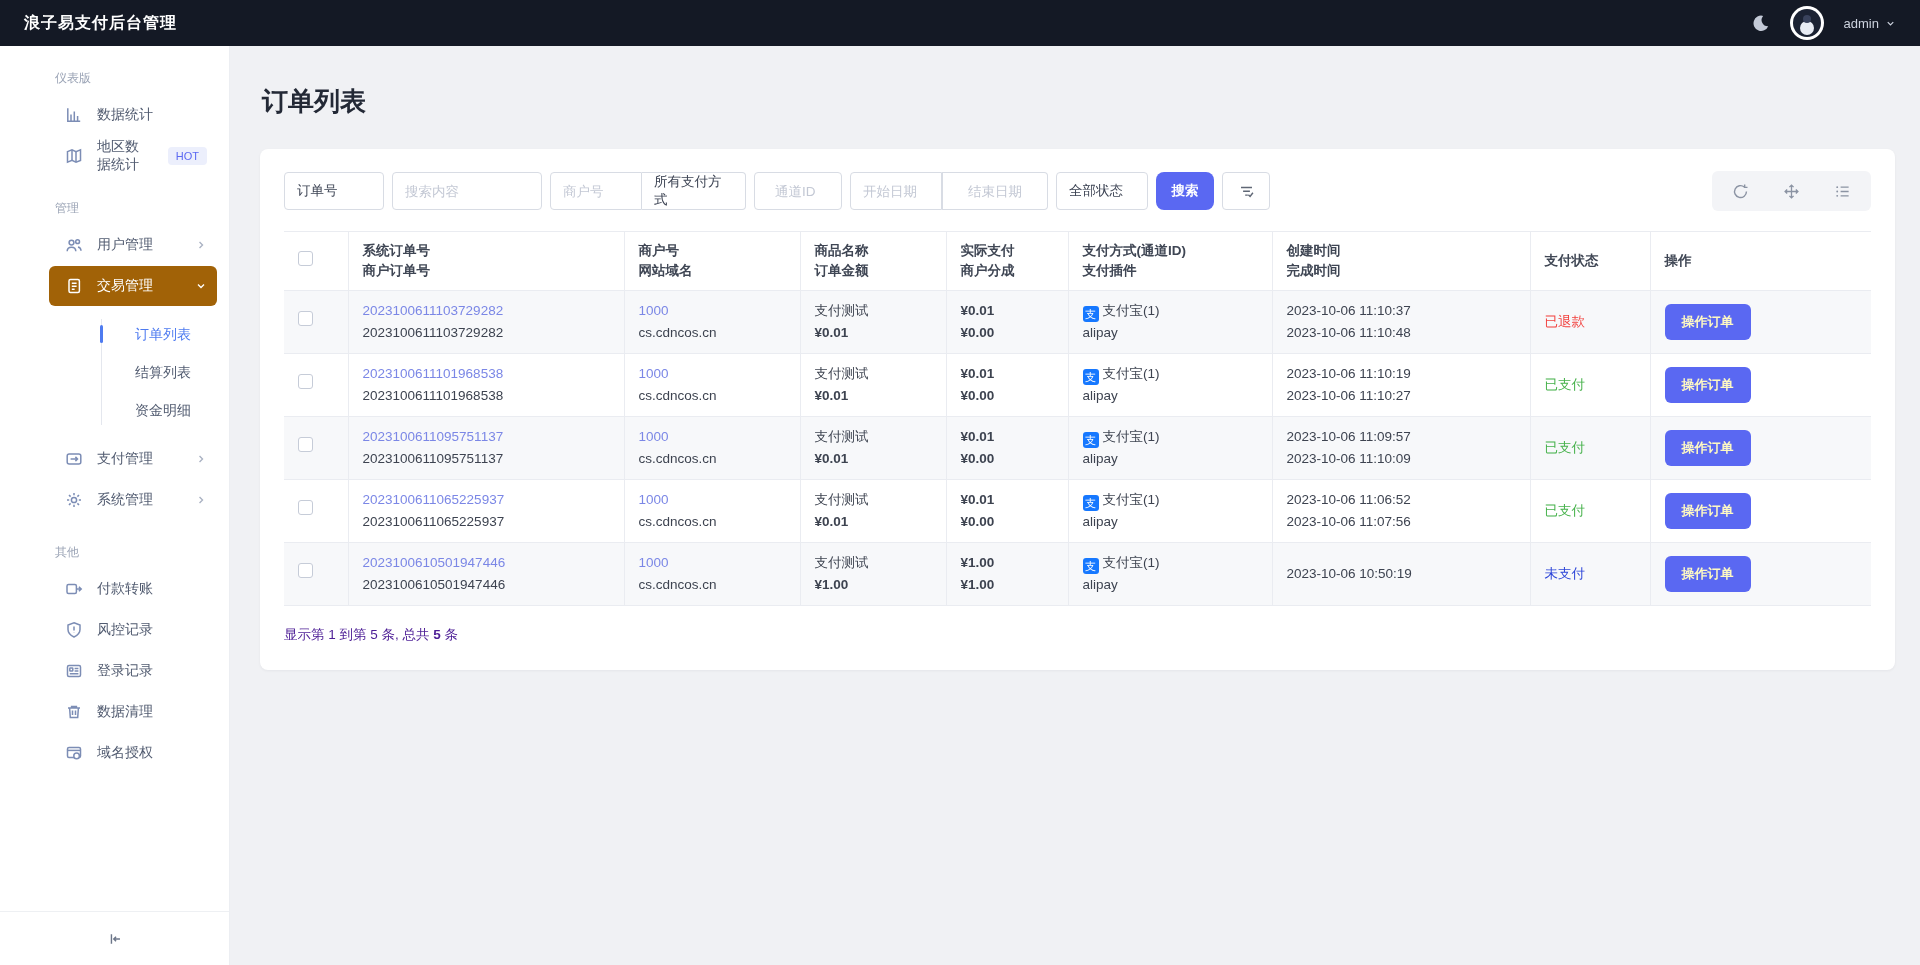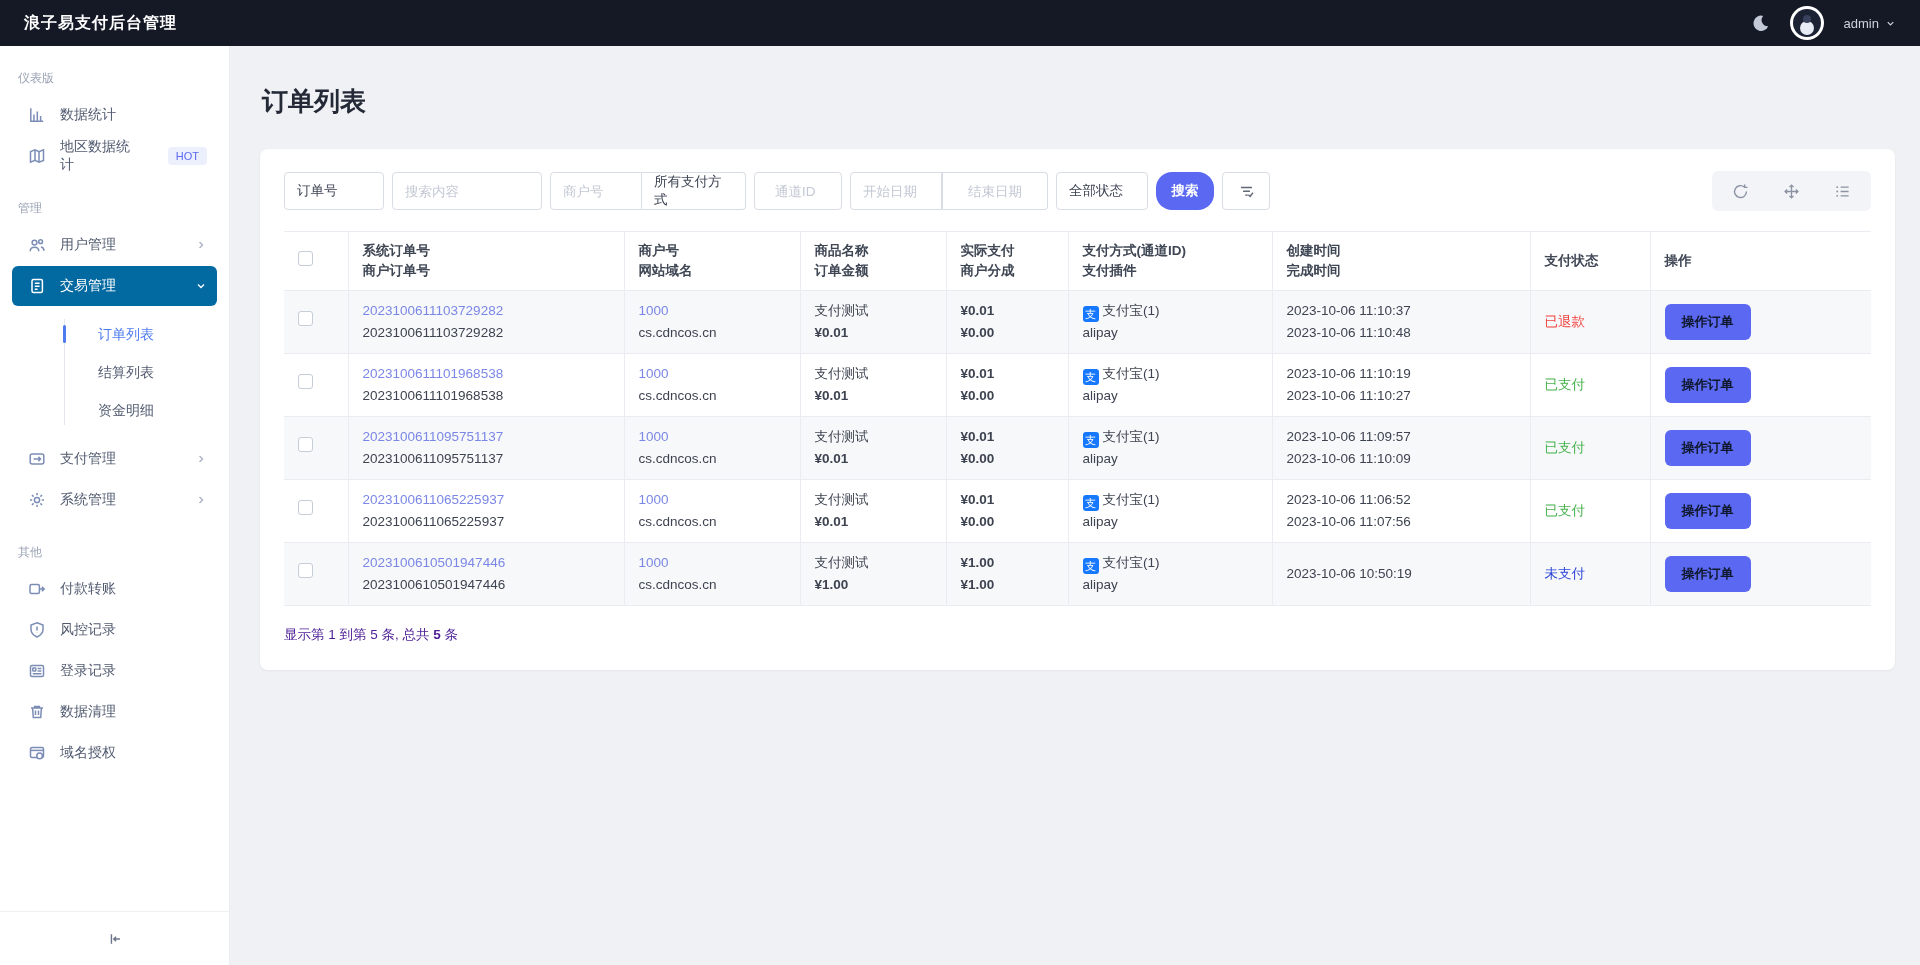--- a/index.html
+++ b/index.html
@@ -15,27 +15,27 @@
   .avatar-inner { width:28px; height:28px; border-radius:50%; background:#1b2233; position:relative; overflow:hidden; }
   .avatar-inner::after { content:''; position:absolute; left:7px; top:12px; width:14px; height:14px; border-radius:50%; background:#e8ecf4; }
   .avatar-inner::before { content:''; position:absolute; left:10px; top:6px; width:8px; height:8px; border-radius:50%; background:#3a4припи; background:#39425c; z-index:1; }
   .admin-wrap { display:flex; align-items:center; gap:6px; color:#ccd2de; font-size:13px; cursor:pointer; }
 
   
   .layout { display:flex; height:919px; }
 
   
   .sidebar { width:230px; background:#ffffff; border-right:1px solid #eceef2; display:flex; flex-direction:column; }
-  .sidebar-scroll { flex:1; overflow:hidden; }
+  .sidebar-scroll { flex:1; overflow:hidden;padding-left:37px; }
   .section-label { margin:24px 18px 8px; font-size:12px; color:#9aa3b5; }
   .nav-item { height:40px; margin:0 12px 1px; padding:0 10px 0 16px; display:flex; align-items:center; gap:14px;
       font-size:14px; color:#515b70; border-radius:6px; cursor:pointer; }
   .nav-item .nicon { color:#7c8db5; display:flex; }
   .nav-item .chev { margin-left:auto; color:#a9b1c2; display:flex; }
-  .nav-item.active { background:#0369a1; color:#ffffff; }
+  .nav-item.active { background:#a16207; color:#ffffff; }
   .nav-item.active .nicon, .nav-item.active .chev { color:#ffffff; }
   .badge-hot { margin-left:10px; background:#eceffc; color:#5a68f2; font-size:11px; padding:3px 8px; border-radius:4px; }
   .submenu { position:relative; padding:8px 0 10px; }
   .submenu::before { content:''; position:absolute; left:64px; top:12px; bottom:14px; width:1px; background:#e4e7ee; }
   .submenu-item { height:38px; line-height:38px; padding-left:98px; font-size:14px; color:#515b70; cursor:pointer; position:relative; }
   .submenu-item.active { color:#4e7bf0; }
   .submenu-item.active::before { content:''; position:absolute; left:63px; top:10px; width:3px; height:18px; border-radius:2px; background:#4e7bf0; }
   .sidebar-footer { border-top:1px solid #eef0f3; height:54px; display:flex; align-items:center; justify-content:center; }
   .collapse-btn { background:none; border:none; color:#6c7689; cursor:pointer; display:flex; }
 
@@ -48,21 +48,21 @@
   .filter-row { display:flex; align-items:center; gap:8px; margin-bottom:20px; }
   .fbox { height:38px; border:1px solid #d8dce4; border-radius:4px; background:#fff; font-size:13.5px;
       color:#3c4353; padding:0 12px; display:flex; align-items:center; font-family:inherit; }
   input.fbox::placeholder { color:#c3c8d4; }
   .fgroup { display:flex; }
   .fgroup .fbox { border-radius:0; }
   .fgroup .fbox:first-child { border-radius:4px 0 0 4px; }
   .fgroup .fbox:last-child { border-radius:0 4px 4px 0; border-left:none; }
   .fgroup .fsep { width:14px; border:1px solid #d8dce4; border-left:none; border-right:none; background:#fff; border-top:1px solid #d8dce4; border-bottom:1px solid #d8dce4; }
   .fgroup .fsep { border-left:1px solid #d8dce4; }
-  .btn-search { width:58px; height:38px; background:#5a68f2; color:#fff; border:none; border-radius:16px;
+  .btn-search { width:58px; height:38px; background:#5a68f2; color:#fff; border:none; border-radius:8px;
       font-size:13.5px; font-weight:700; cursor:pointer; font-family:inherit; }
   .btn-filter { width:48px; height:38px; background:#fff; border:1px solid #d8dce4; border-radius:4px;
       display:flex; align-items:center; justify-content:center; color:#5f6775; cursor:pointer; }
   .toolbar-right { margin-left:auto; background:#f3f4f7; border-radius:6px; height:40px;
       display:flex; align-items:center; padding:0 20px; gap:34px; color:#8b93a3; }
 
   
   table.otable { width:100%; border-collapse:collapse; table-layout:fixed; font-size:13.5px; }
   .otable th, .otable td { border-bottom:1px solid #eaecf1; border-right:1px solid #eaecf1;
       padding:9px 14px; text-align:left; vertical-align:middle; }
@@ -71,21 +71,21 @@
   .otable td { line-height:22px; color:#3d4350; }
   .otable tr.stripe td { background:#f7f8fa; }
   .cb { width:15px; height:15px; border:1px solid #c6ccd8; border-radius:3px; background:#fff; display:inline-block; cursor:pointer; }
   .link { color:#7b87e6; cursor:pointer; }
   .money { font-weight:700; }
   .alipay-chip { display:inline-flex; width:16px; height:16px; background:#1678ff; color:#fff; border-radius:3px;
       font-size:11px; align-items:center; justify-content:center; margin-right:4px; vertical-align:-3px; }
   .status-refunded { color:#f2413e; }
   .status-paid { color:#45b14a; }
   .status-unpaid { color:#2c44d8; }
-  .btn-action { background:#5a68f2; color:#0f172a; border:none; border-radius:6px; padding:9px 17px;
+  .btn-action { background:#5a68f2; color:#fef9c3; border:none; border-radius:6px; padding:9px 17px;
       font-size:13px; font-weight:700; cursor:pointer; font-family:inherit; }
   .pagination { margin-top:20px; font-size:13.5px; color:#4c1d95; }
   .pagination b { font-weight:700; }
   svg { display:block; }
 </style>
 </head>
 <body>
 
 <header class="topbar">
   <div class="topbar-title">浪子易支付后台管理</div>

